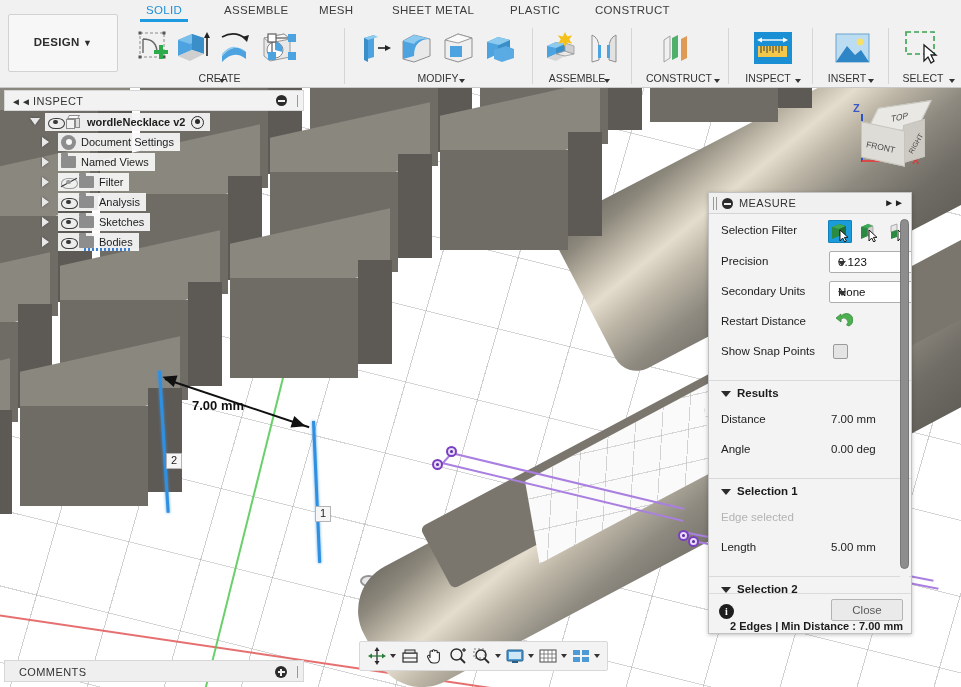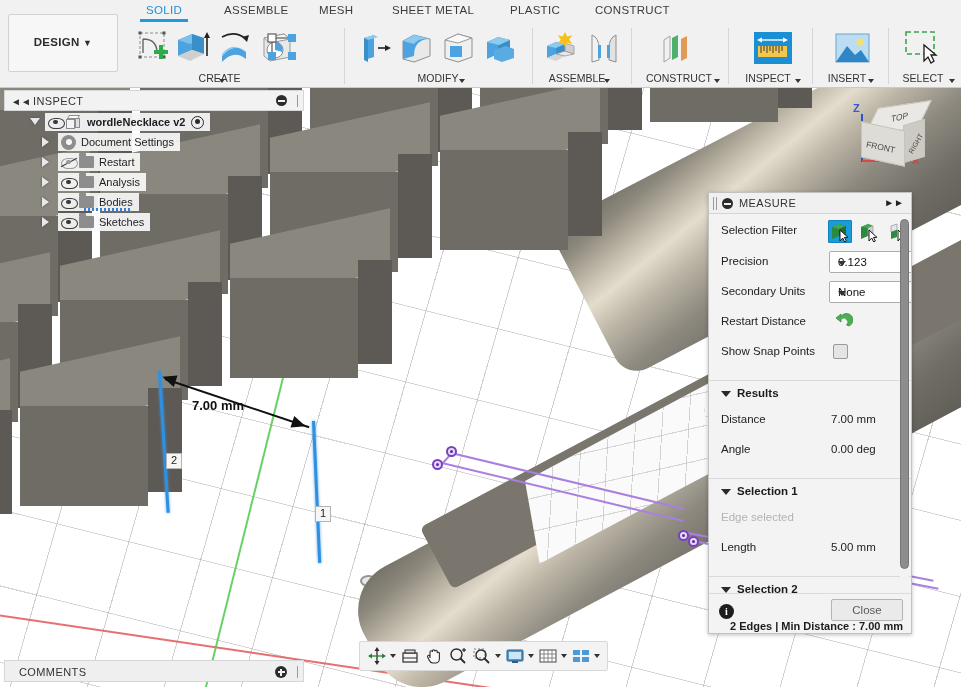--- a/index.html
+++ b/index.html
@@ -679,58 +679,65 @@
     </div>
 
     <div class="tree-row">
       <div class="arrow" style="left:38px;"></div>
       <div class="chip" style="left:54px; top:1px;">
         <span class="gear"></span>
         <span class="tree-label">Document Settings</span>
       </div>
     </div>
 
+    <div class="tree-row">
+      <div class="arrow" style="left:38px;"></div>
+      <div class="chip" style="left:54px; top:1px;">
+        <span class="folder"></span>
+        <span class="tree-label">Named Views</span>
+      </div>
+    </div>
 
     <div class="tree-row">
       <div class="arrow" style="left:38px;"></div>
       <div class="chip" style="left:54px; top:1px;">
         <span class="eye off">
             <span class="slash"></span>
           </span>
         <span class="folder"></span>
-        <span class="tree-label">Restart</span>
+        <span class="tree-label">Filter</span>
       </div>
     </div>
 
     <div class="tree-row">
       <div class="arrow" style="left:38px;"></div>
       <div class="chip" style="left:54px; top:1px;">
         <span class="eye"></span>
         <span class="folder"></span>
         <span class="tree-label">Analysis</span>
       </div>
     </div>
 
     <div class="tree-row">
       <div class="arrow" style="left:38px;"></div>
       <div class="chip" style="left:54px; top:1px;">
         <span class="eye"></span>
         <span class="folder"></span>
-        <span class="tree-label">Bodies</span>
-      </div>
-      <div class="underline-wave" style="left:80px; bottom:1px;"></div>
+        <span class="tree-label">Sketches</span>
+      </div>
     </div>
 
     <div class="tree-row">
       <div class="arrow" style="left:38px;"></div>
       <div class="chip" style="left:54px; top:1px;">
         <span class="eye"></span>
         <span class="folder"></span>
-        <span class="tree-label">Sketches</span>
-      </div>
+        <span class="tree-label">Bodies</span>
+      </div>
+      <div class="underline-wave" style="left:80px; bottom:1px;"></div>
     </div>
   </div>
 
   <div id="comments">
     <div class="title">COMMENTS</div>
     <div class="plus"></div>
     <div class="grip"></div>
   </div>
 
   <div id="navbar">

